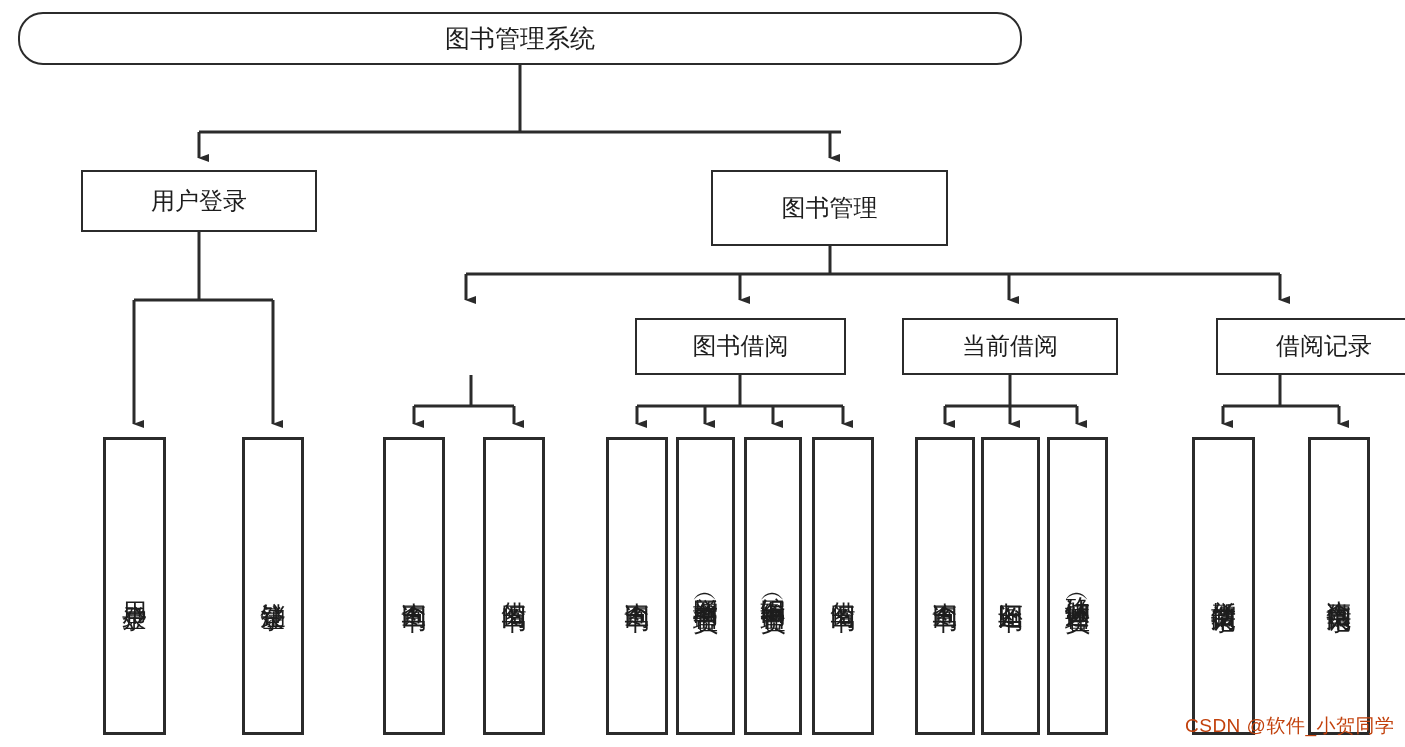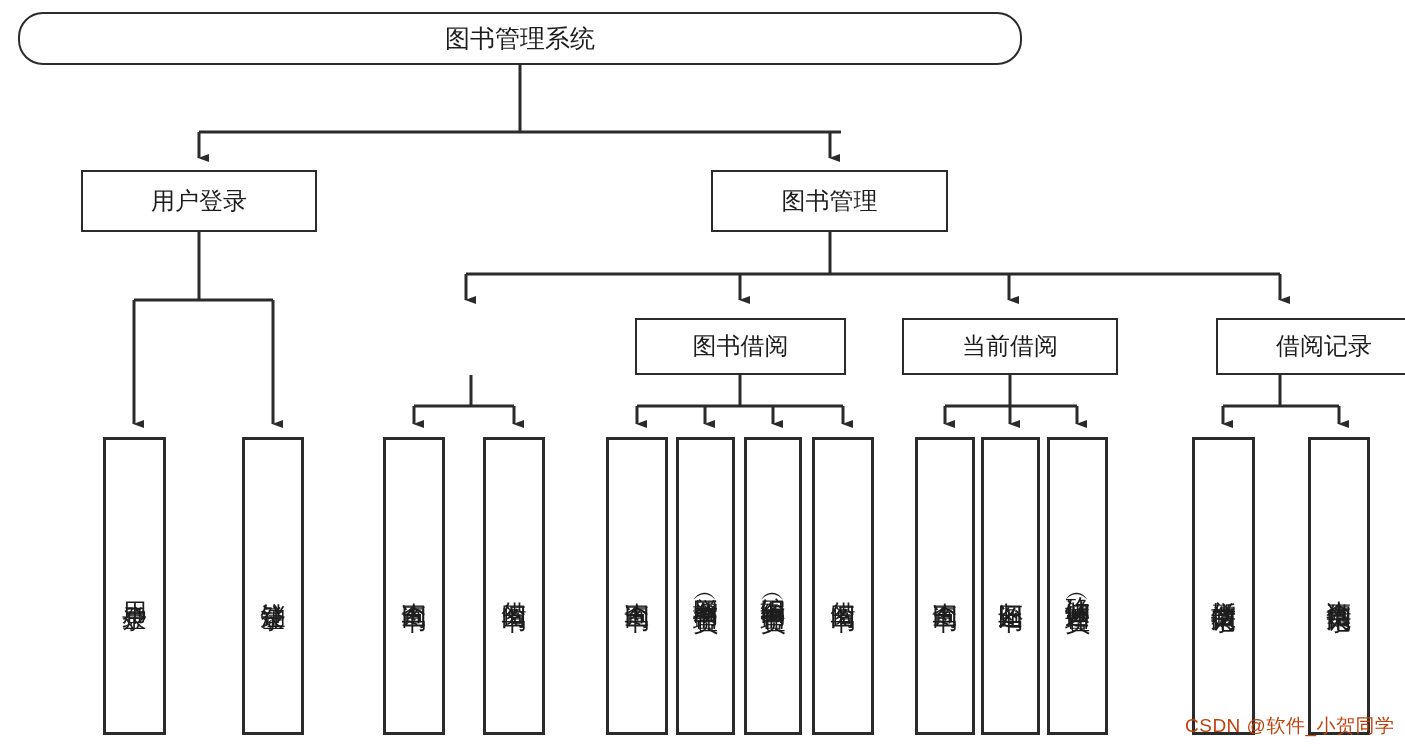--- a/index.html
+++ b/index.html
@@ -123,21 +123,21 @@
     </g>
   </svg>
 
   <div class="node node-root" style="left:18px; top:12px; width:1004px; height:53px;border-radius:25px;">
     <span class="label">图书管理系统</span>
   </div>
 
   <div class="node node-l2" style="left:81px; top:170px; width:236px; height:62px;">
     <span class="label">用户登录</span>
   </div>
-  <div class="node node-l2" style="left:711px; top:170px; width:237px; height:62px;">
+  <div class="node node-l2" style="left:711px; top:170px; width:237px; height:76px;">
     <span class="label">图书管理</span>
   </div>
 
   <div class="node node-l3" style="left:902px; top:318px; width:216px; height:57px;">
     <span class="label">当前借阅</span>
   </div>
   <div class="node node-l3" style="left:635px; top:318px; width:211px; height:57px;">
     <span class="label">图书借阅</span>
   </div>
   <div class="node node-l3" style="left:1216px; top:318px; width:216px; height:57px;">

